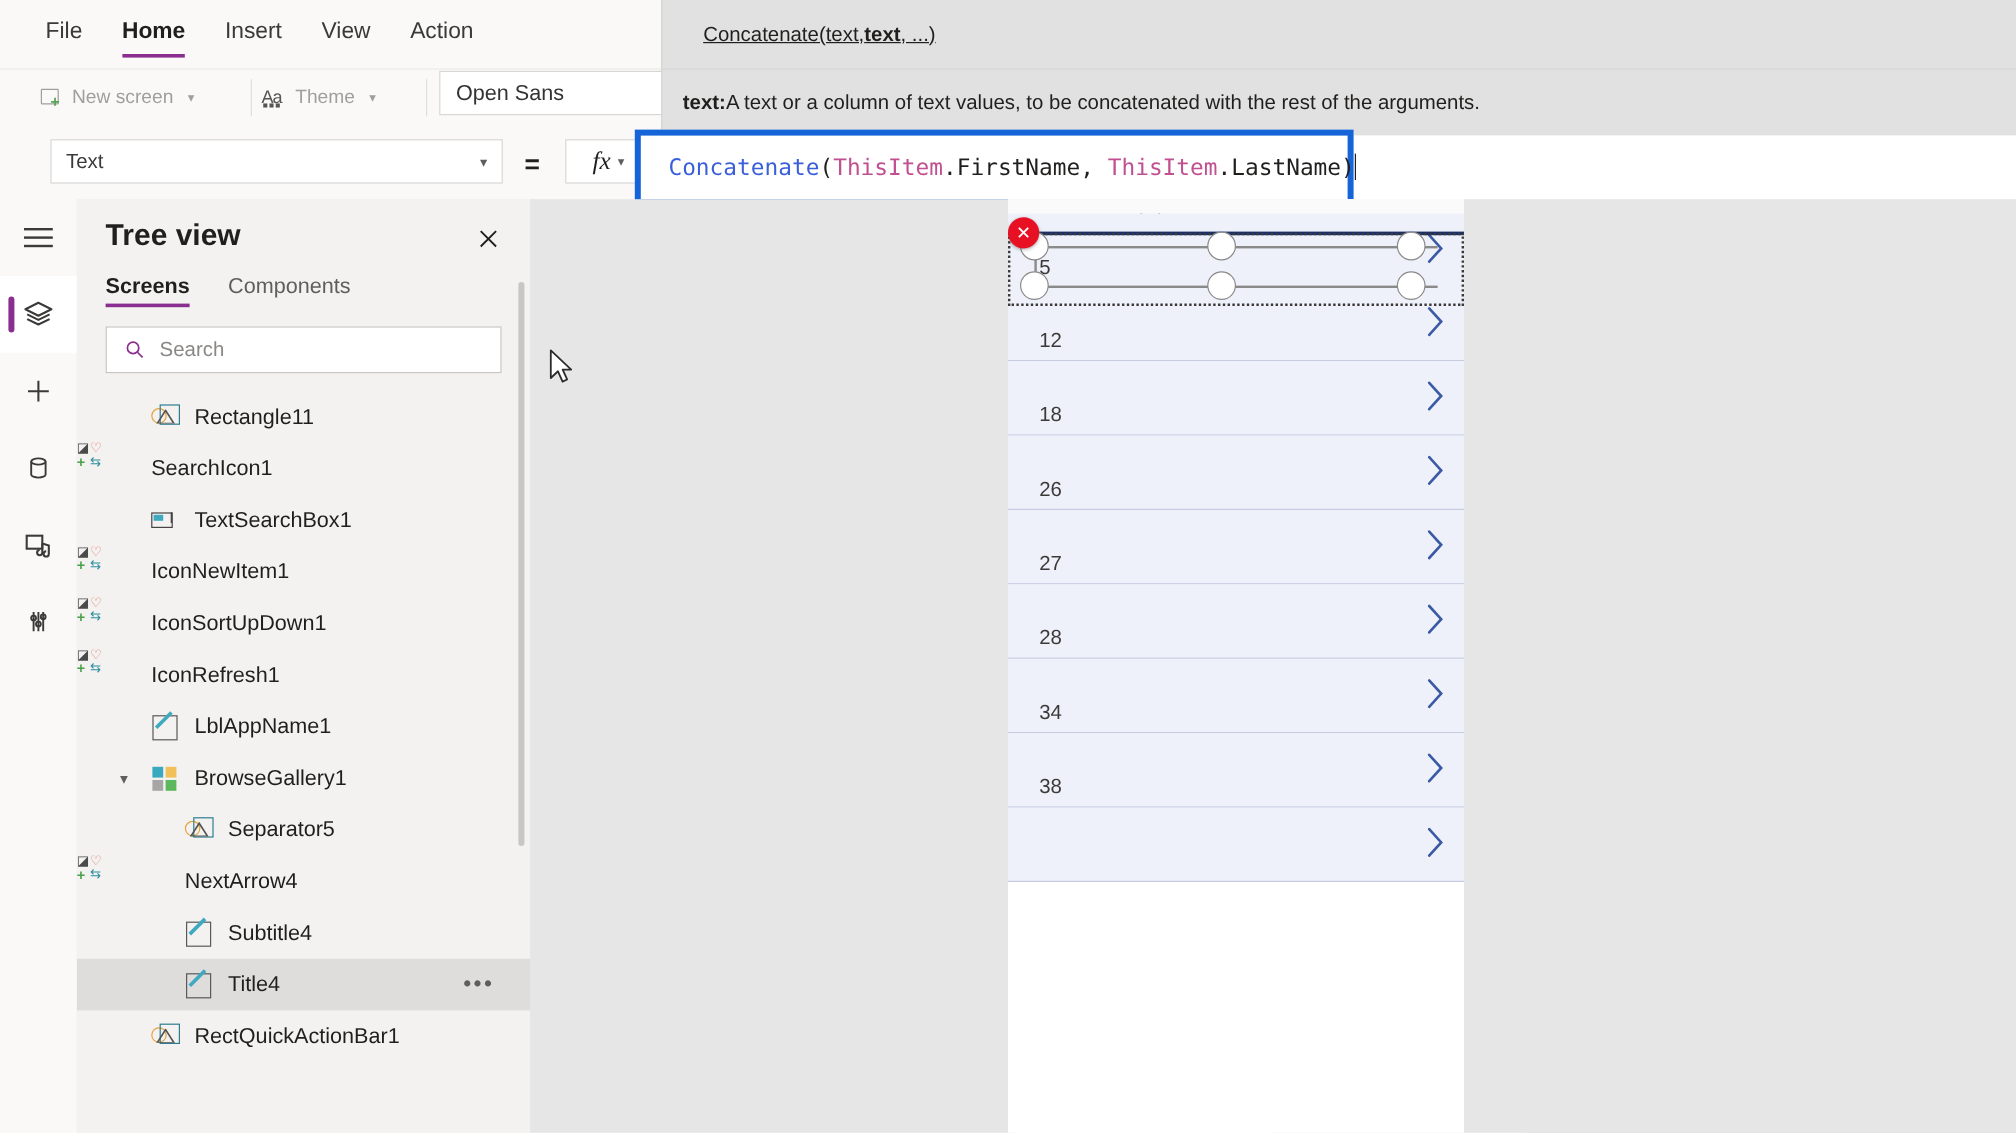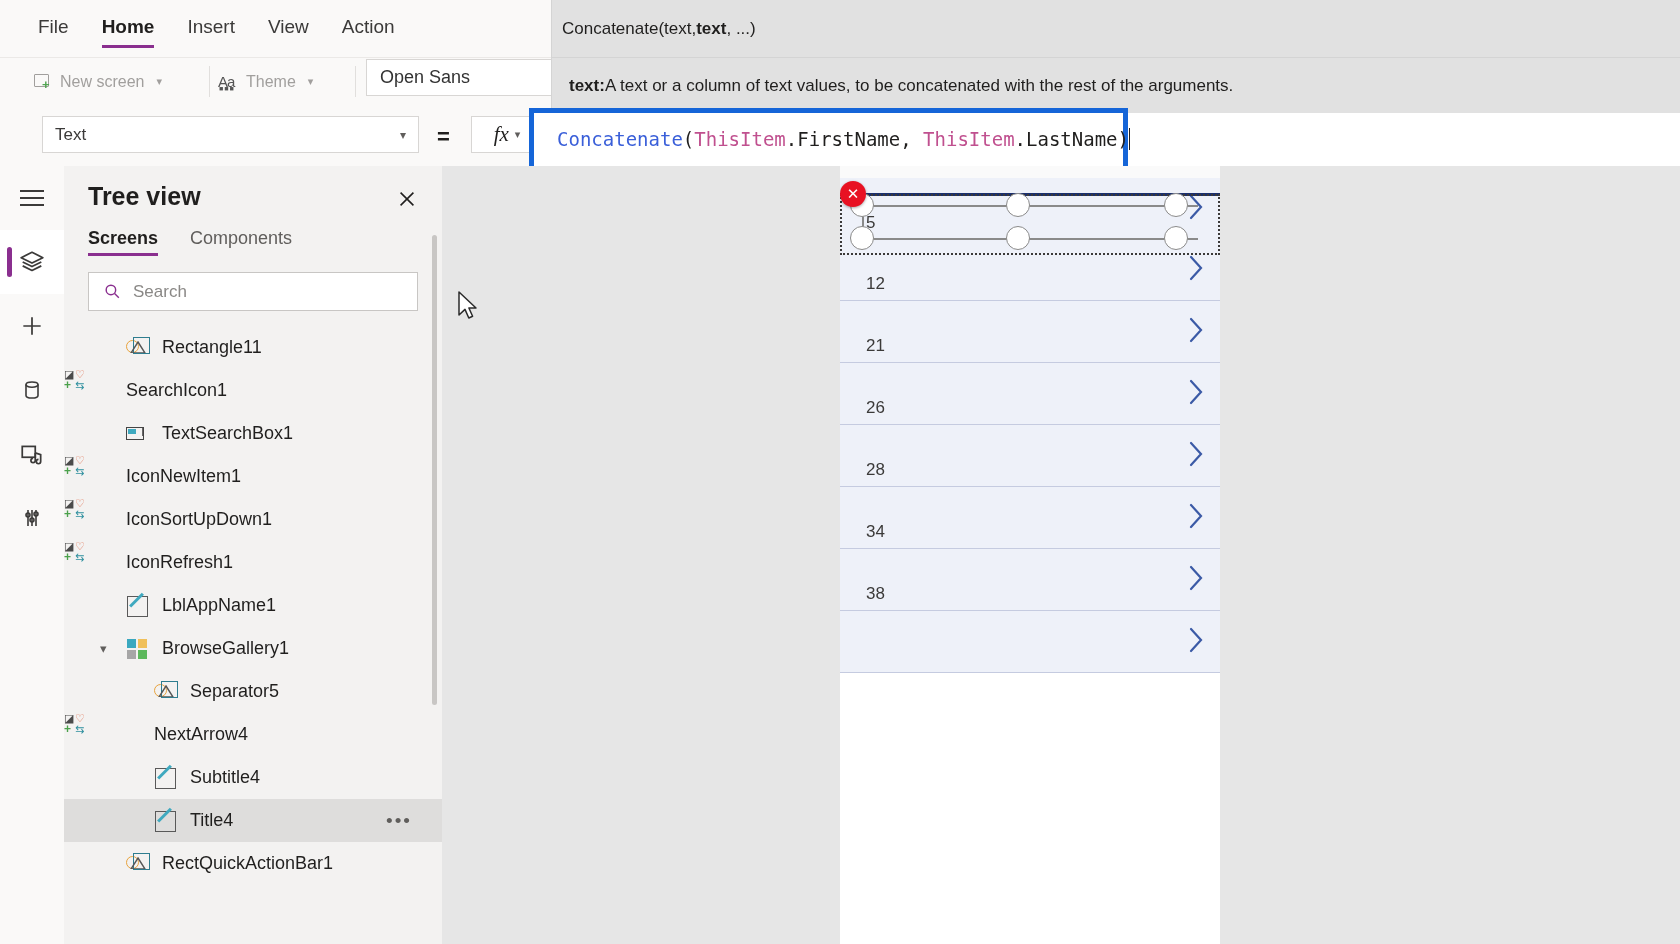--- a/index.html
+++ b/index.html
@@ -57,22 +57,23 @@
     border:1px solid #d8d6d4;box-sizing:border-box;display:flex;align-items:center;
     justify-content:center;gap:6px;
   }
   .fxbox .fx{font-family:"Liberation Serif",serif;font-style:italic;font-size:21px;color:#201f1e;}
   .fxbox .cv{font-size:11px;color:#605e5c;}
 
   
   .ovl{position:absolute;left:551px;top:0;width:1129px;}
   .ovl-sig{
     height:57px;background:#e1e1e1;display:flex;align-items:center;
-    padding-left:10px;font-size:17px;color:#201f1e;box-sizing:border-box;
+    padding-left:34px;font-size:17px;color:#201f1e;box-sizing:border-box;
     border-left:1px solid #d4d4d4;
+    text-decoration:underline;
   }
   .ovl-desc{
     height:56px;background:#e1e1e1;display:flex;align-items:center;
     padding-left:17px;font-size:17px;color:#201f1e;box-sizing:border-box;
     border-top:1px solid #d4d4d4;border-left:1px solid #d4d4d4;
   }
   .formula-wrap{position:relative;height:55px;background:#fff;border-left:1px solid #d4d4d4;}
   .formula-focus{
     position:absolute;left:-23px;top:-5px;width:599px;height:63px;
     border:5px solid #1565d8;box-sizing:border-box;background:#fff;
@@ -470,27 +471,33 @@
                 <path d="M5 4 L15 15 L5 26" fill="none" stroke="#3b5aa6" stroke-width="2.2" stroke-linecap="round"></path>
               </svg></span>
           </div>
           <div class="grow">
             <span class="sub">12</span>
             <span class="chev"><svg width="20" height="30" viewBox="0 0 20 30">
                 <path d="M5 4 L15 15 L5 26" fill="none" stroke="#3b5aa6" stroke-width="2.2" stroke-linecap="round"></path>
               </svg></span>
           </div>
           <div class="grow">
-            <span class="sub">21</span>
+            <span class="sub">18</span>
             <span class="chev"><svg width="20" height="30" viewBox="0 0 20 30">
                 <path d="M5 4 L15 15 L5 26" fill="none" stroke="#3b5aa6" stroke-width="2.2" stroke-linecap="round"></path>
               </svg></span>
           </div>
           <div class="grow">
             <span class="sub">26</span>
+            <span class="chev"><svg width="20" height="30" viewBox="0 0 20 30">
+                <path d="M5 4 L15 15 L5 26" fill="none" stroke="#3b5aa6" stroke-width="2.2" stroke-linecap="round"></path>
+              </svg></span>
+          </div>
+          <div class="grow">
+            <span class="sub">27</span>
             <span class="chev"><svg width="20" height="30" viewBox="0 0 20 30">
                 <path d="M5 4 L15 15 L5 26" fill="none" stroke="#3b5aa6" stroke-width="2.2" stroke-linecap="round"></path>
               </svg></span>
           </div>
           <div class="grow">
             <span class="sub">28</span>
             <span class="chev"><svg width="20" height="30" viewBox="0 0 20 30">
                 <path d="M5 4 L15 15 L5 26" fill="none" stroke="#3b5aa6" stroke-width="2.2" stroke-linecap="round"></path>
               </svg></span>
           </div>

